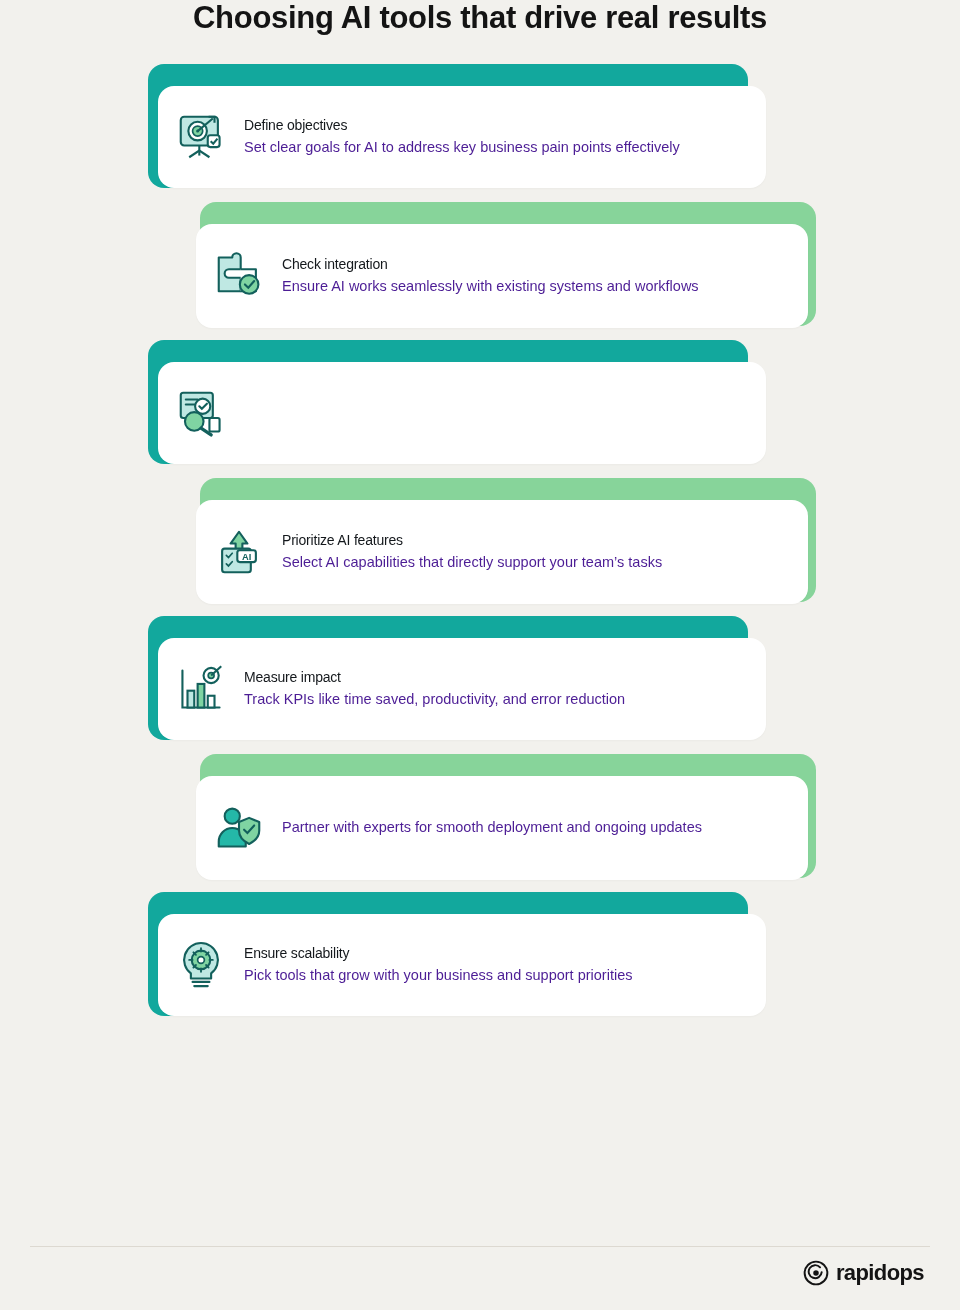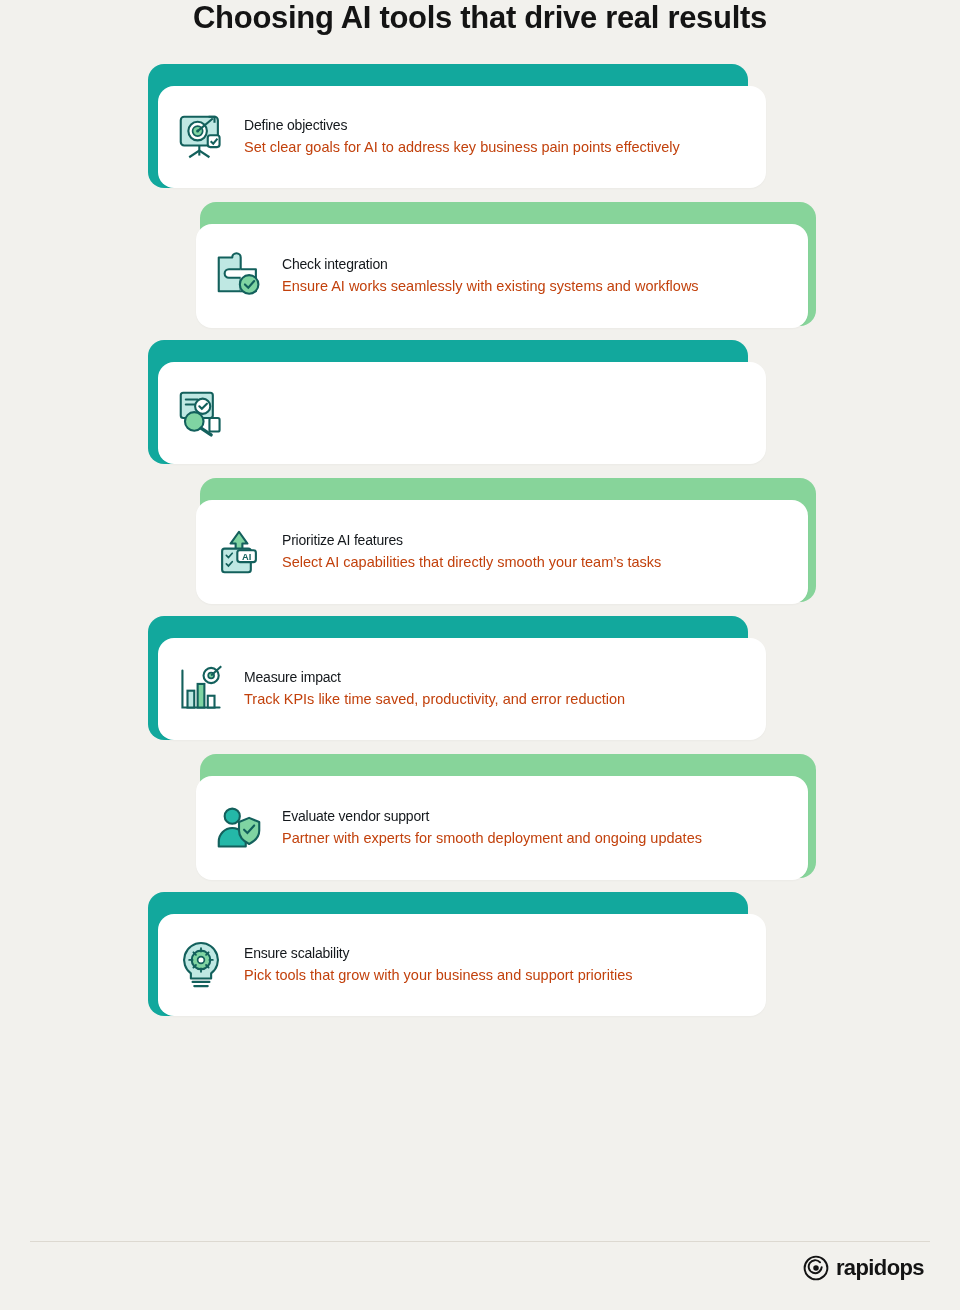--- a/index.html
+++ b/index.html
@@ -88,31 +88,31 @@
   }
   .step-title {
     font-size: 14px;
     font-weight: 400;
     color: #14181c;
     margin: 1px 0 4px 0;
     letter-spacing: -0.2px;
   }
   .step-desc {
     font-size: 14.5px;
-    color: #c2410c;
+    color: #4c1d95;
     line-height: 1.45;
     margin: 0;
     max-width: 470px;
   }
   .footer {
     position: absolute;
     left: 0;
     right: 0;
-    bottom: 14px;
-    height: 55px;
+    bottom: 0;
+    height: 64px;
   }
   .footer-rule {
     position: absolute;
     left: 30px;
     right: 30px;
     top: 0;
     height: 1px;
     background: #ddd9d1;
   }
   .logo {
@@ -208,21 +208,21 @@
             <path d="M22 22 L32 8 L42 22 h-6 v18 h-8 V22z" fill="#7fd4a2" stroke="#13605c" stroke-width="2.5" stroke-linejoin="round"></path>
             <rect x="12" y="28" width="34" height="28" rx="3" fill="#bfe8e3" stroke="#13605c" stroke-width="2.5"></rect>
             <path d="M17 36 l2.5 2.5 4.5-5" stroke="#13605c" stroke-width="2" fill="none" stroke-linecap="round"></path>
             <path d="M17 46 l2.5 2.5 4.5-5" stroke="#13605c" stroke-width="2" fill="none" stroke-linecap="round"></path>
             <rect x="30" y="30" width="22" height="14" rx="3" fill="#ffffff" stroke="#13605c" stroke-width="2.5"></rect>
             <text x="41" y="41" font-family="Liberation Sans, sans-serif" font-size="11" font-weight="700" fill="#13605c" text-anchor="middle">AI</text>
           </svg>
         </div>
         <div class="txt">
           <p class="step-title">Prioritize AI features</p>
-          <p class="step-desc">Select AI capabilities that directly smooth your team’s tasks</p>
+          <p class="step-desc">Select AI capabilities that directly support your team’s tasks</p>
         </div>
       </div>
     </div>
 
     <div class="step left">
       <div class="backing"></div>
       <div class="card">
         <div class="icon-wrap">
           <svg width="54" height="54" viewBox="0 0 64 64">
             <path d="M10 10 V54 H54" stroke="#13605c" stroke-width="2.5" fill="none" stroke-linecap="round"></path>
@@ -246,21 +246,20 @@
       <div class="card">
         <div class="icon-wrap">
           <svg width="54" height="54" viewBox="0 0 64 64">
             <circle cx="24" cy="18" r="9" fill="#24b8a8" stroke="#13605c" stroke-width="2.5"></circle>
             <path d="M8 54 v-6 a16 16 0 0 1 32 0 v6z" fill="#24b8a8" stroke="#13605c" stroke-width="2.5" stroke-linejoin="round"></path>
             <path d="M44 20 l12 5 v10 c0 8-6 13-12 16 -6-3-12-8-12-16V25z" fill="#7fd4a2" stroke="#13605c" stroke-width="2.5" stroke-linejoin="round"></path>
             <path d="M38 34 l4 4 8-9" stroke="#13605c" stroke-width="2.5" fill="none" stroke-linecap="round"></path>
           </svg>
         </div>
         <div class="txt">
-          <p class="step-title">Evaluate vendor support</p>
           <p class="step-desc">Partner with experts for smooth deployment and ongoing updates</p>
         </div>
       </div>
     </div>
 
     <div class="step left">
       <div class="backing"></div>
       <div class="card">
         <div class="icon-wrap">
           <svg width="54" height="54" viewBox="0 0 64 64">

